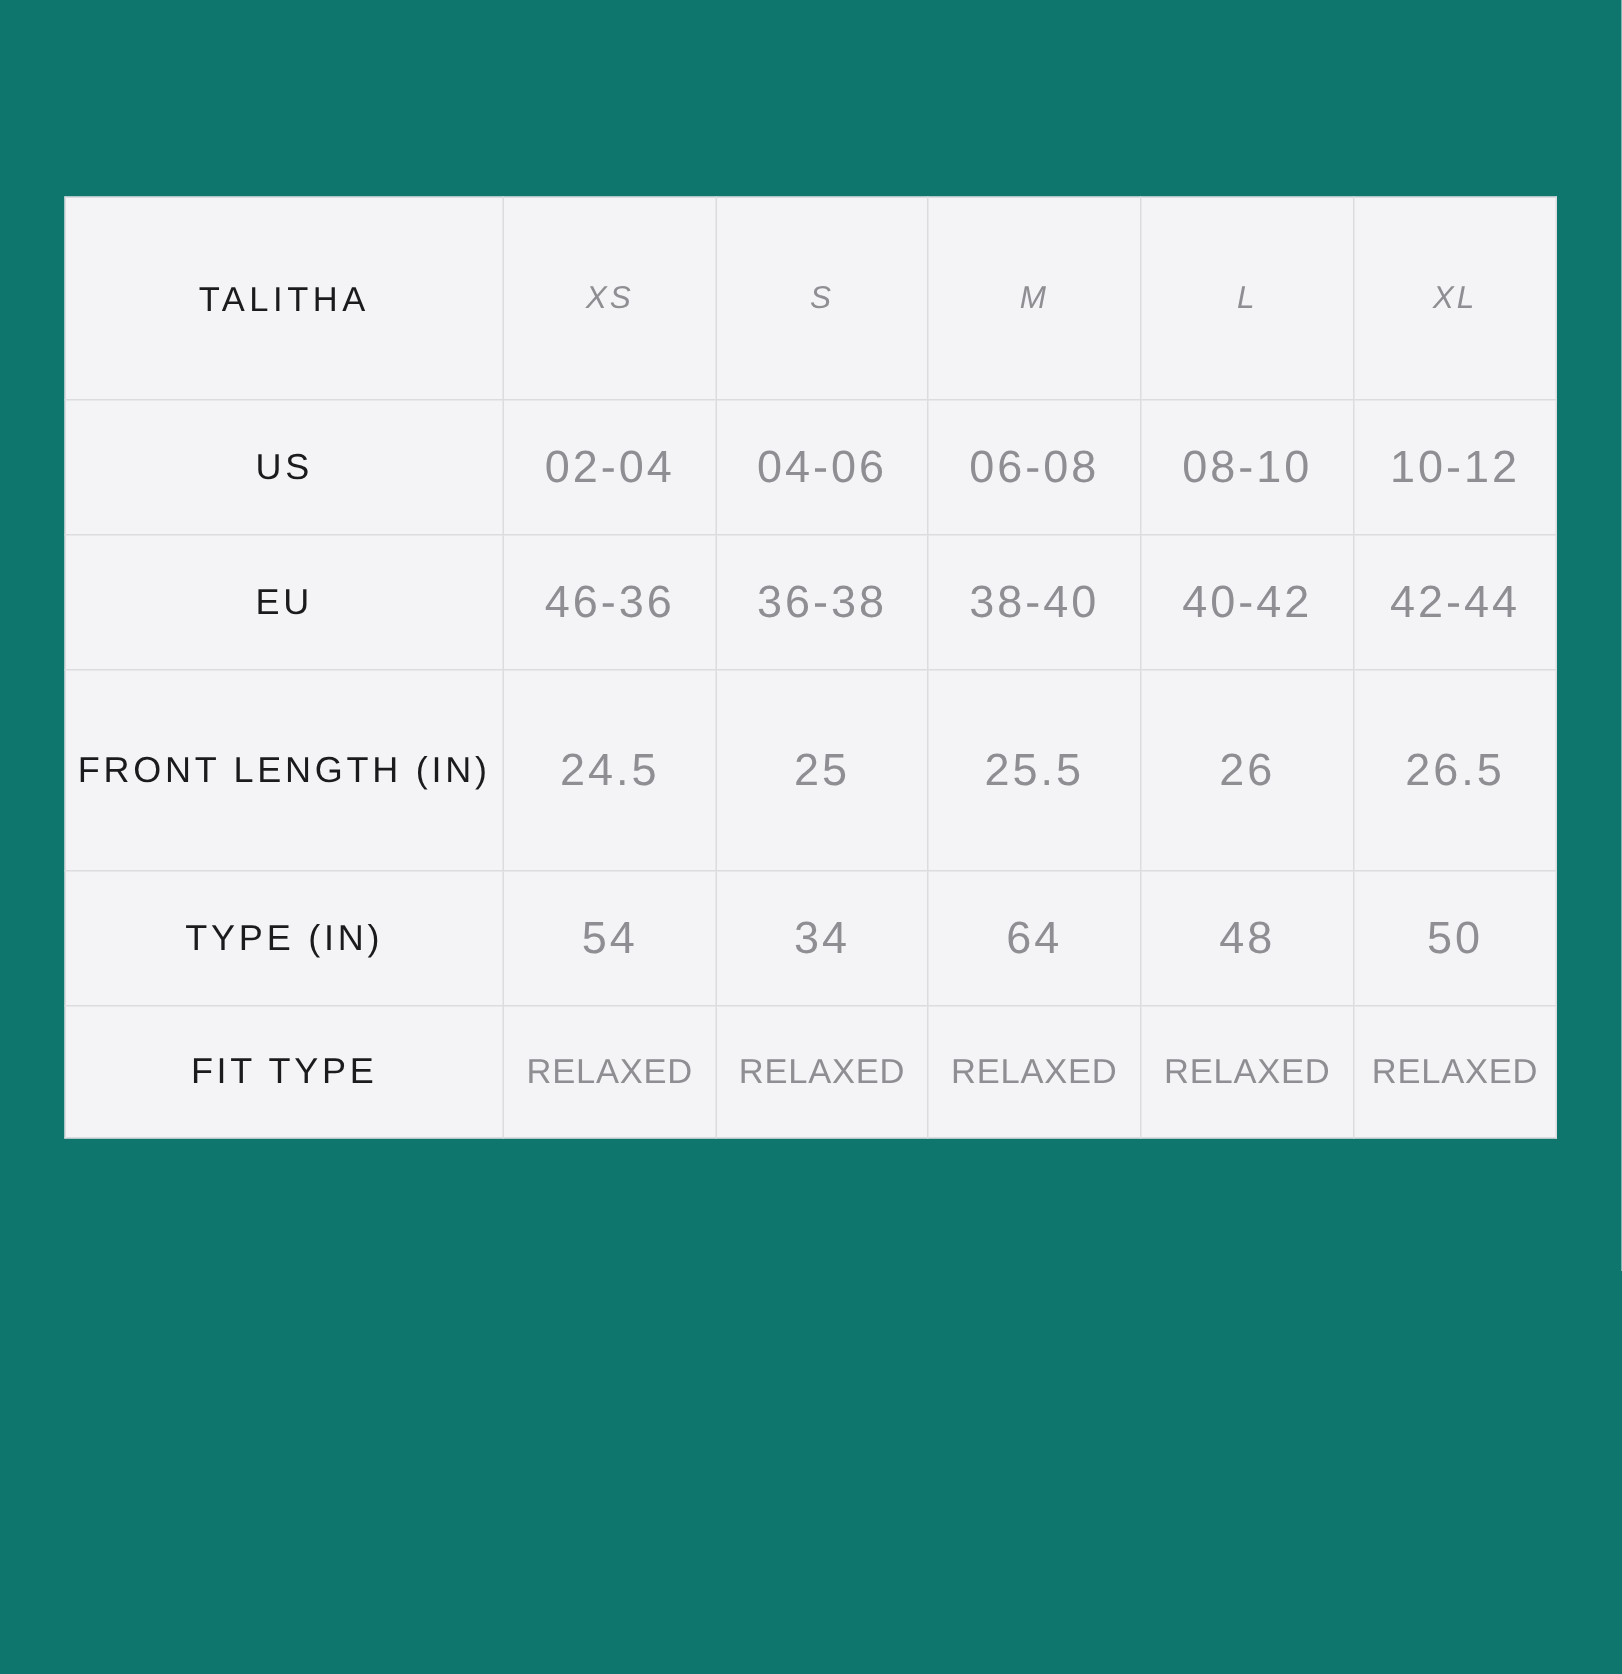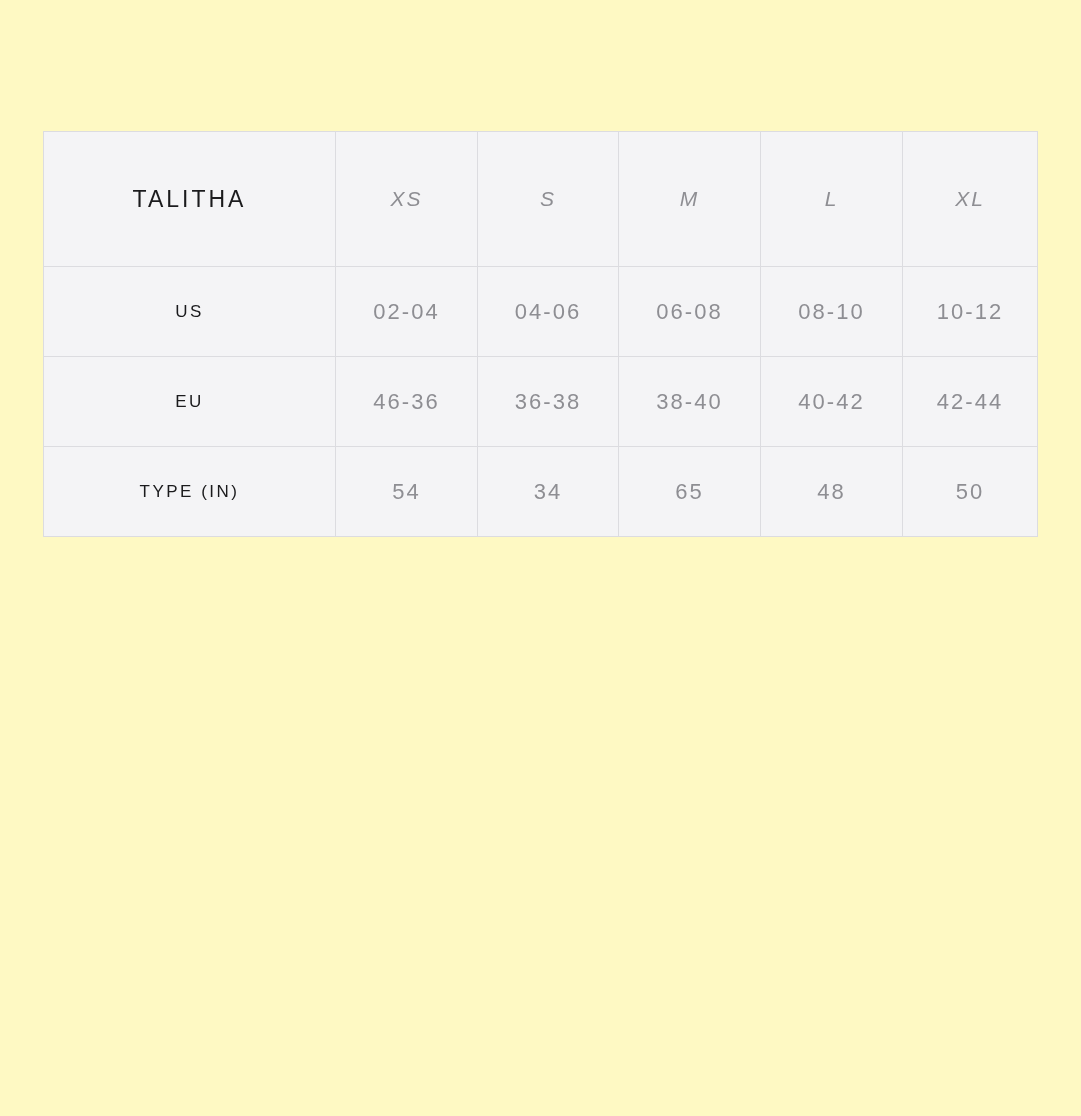--- a/index.html
+++ b/index.html
@@ -10,21 +10,21 @@
     width: 1081px;
     height: 1116px;
     background: #f4f4f6;
     font-family: "Liberation Sans", sans-serif;
     overflow: hidden;
   }
   .page {
     position: relative;
     width: 1081px;
     height: 1116px;
-    background: #fef9c3;
+    background: #0f766e;
   }
   table.size-chart {
     position: absolute;
     left: 43px;
     top: 131px;
     width: 994px;
     border-collapse: collapse;
     table-layout: fixed;
     background: #f4f4f6;
   }
@@ -36,39 +36,39 @@
     overflow: hidden;
   }
   tr.row-h-lg  { height: 135px; }
   tr.row-h-md  { height: 90px;  }
   tr.row-h-lg2 { height: 134px; }
   tr.row-h-lg3 { height: 133px; }
   tr.row-h-sm  { height: 88px;  }
 
   td.label-cell {
     color: #1b1b1d;
-    font-size: 17px;
+    font-size: 24px;
     letter-spacing: 2.5px;
     line-height: 1.5;
     padding: 0 30px;
   }
   td.brand-cell {
     color: #1b1b1d;
     font-size: 23px;
     letter-spacing: 3px;
   }
   td.head-cell {
     color: #8e8e93;
     font-size: 21px;
     letter-spacing: 2px;
     font-style: italic;
   }
   td.value-cell {
     color: #8e8e93;
-    font-size: 22px;
+    font-size: 30px;
     letter-spacing: 2px;
   }
   td.fit-cell {
     color: #8e8e93;
     font-size: 23px;
     letter-spacing: 0.5px;
   }
 </style>
 </head>
 <body>
@@ -106,26 +106,42 @@
     <tr class="row-h-md">
       <td class="label-cell">EU</td>
       <td class="value-cell">46-36</td>
       <td class="value-cell">36-38</td>
       <td class="value-cell">38-40</td>
       <td class="value-cell">40-42</td>
       <td class="value-cell">42-44</td>
     </tr>
 
 
+    <tr class="row-h-lg2">
+      <td class="label-cell">FRONT LENGTH (IN)</td>
+      <td class="value-cell">24.5</td>
+      <td class="value-cell">25</td>
+      <td class="value-cell">25.5</td>
+      <td class="value-cell">26</td>
+      <td class="value-cell">26.5</td>
+    </tr>
 
     <tr class="row-h-md">
       <td class="label-cell">TYPE (IN)</td>
       <td class="value-cell">54</td>
       <td class="value-cell">34</td>
-      <td class="value-cell">65</td>
+      <td class="value-cell">64</td>
       <td class="value-cell">48</td>
       <td class="value-cell">50</td>
     </tr>
 
 
+    <tr class="row-h-sm">
+      <td class="label-cell">FIT TYPE</td>
+      <td class="fit-cell">RELAXED</td>
+      <td class="fit-cell">RELAXED</td>
+      <td class="fit-cell">RELAXED</td>
+      <td class="fit-cell">RELAXED</td>
+      <td class="fit-cell">RELAXED</td>
+    </tr>
   </tbody>
     </table>
 </div>
 
 </body></html>

